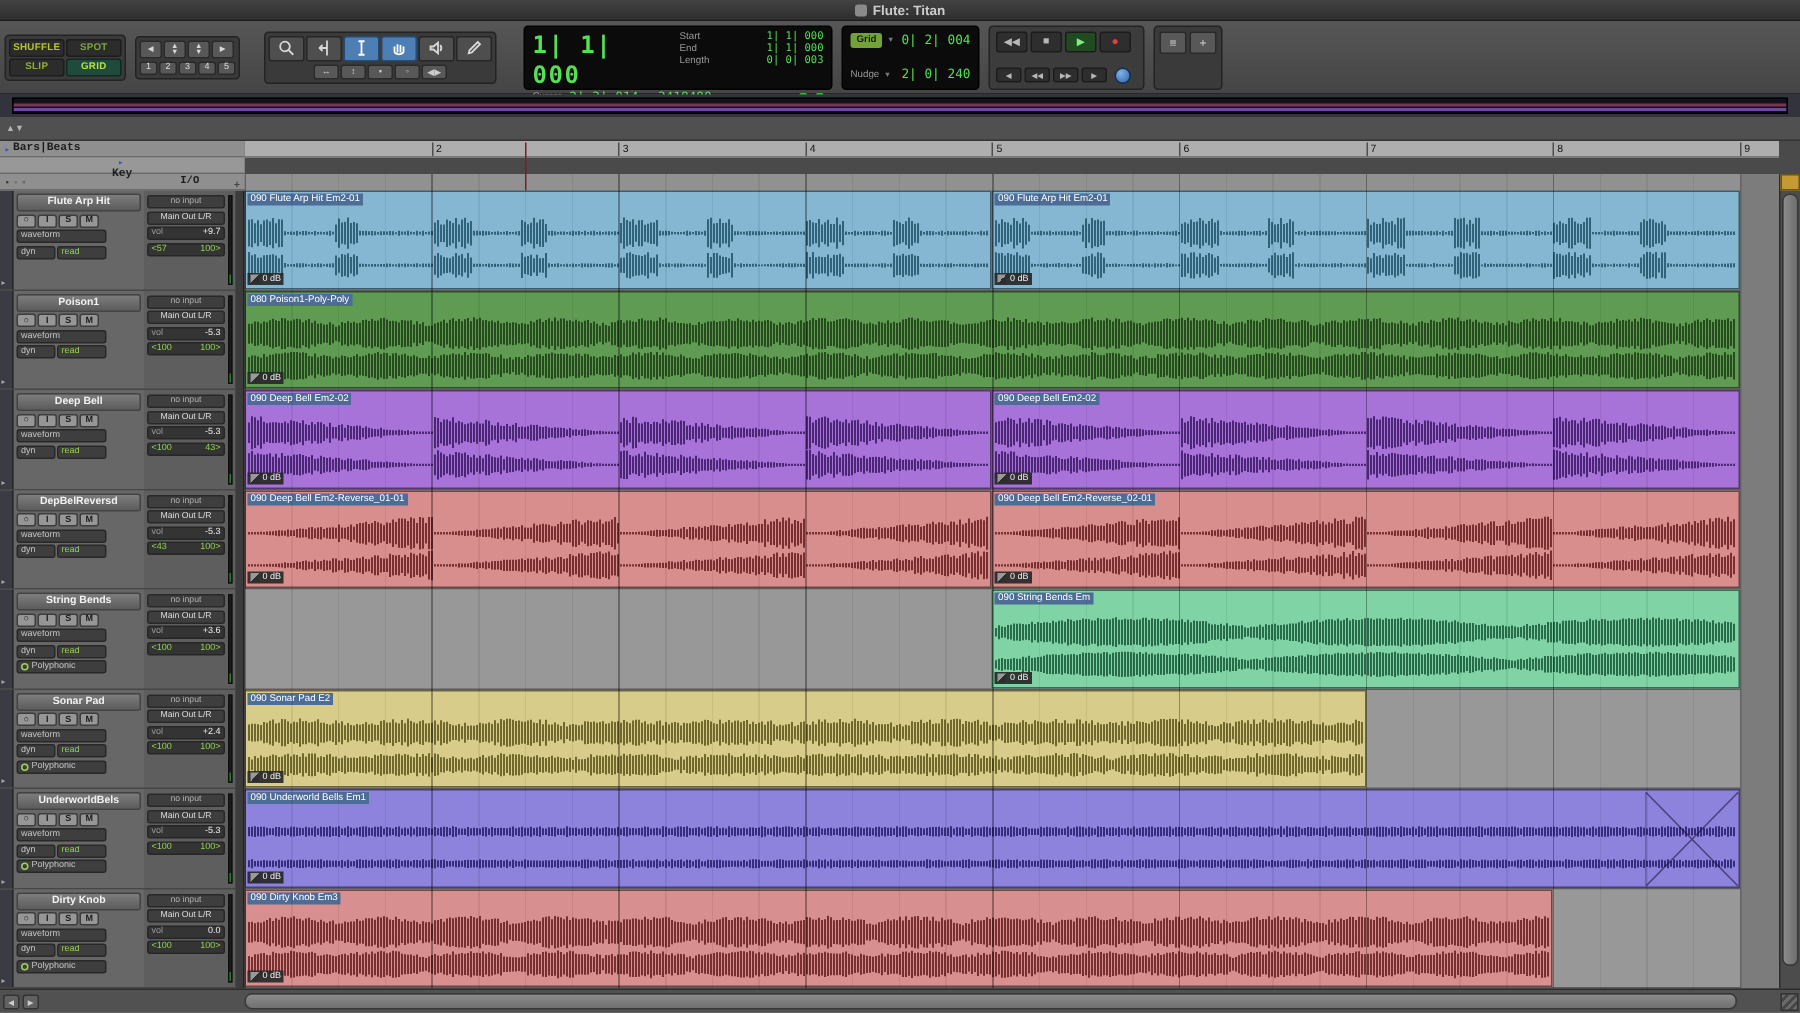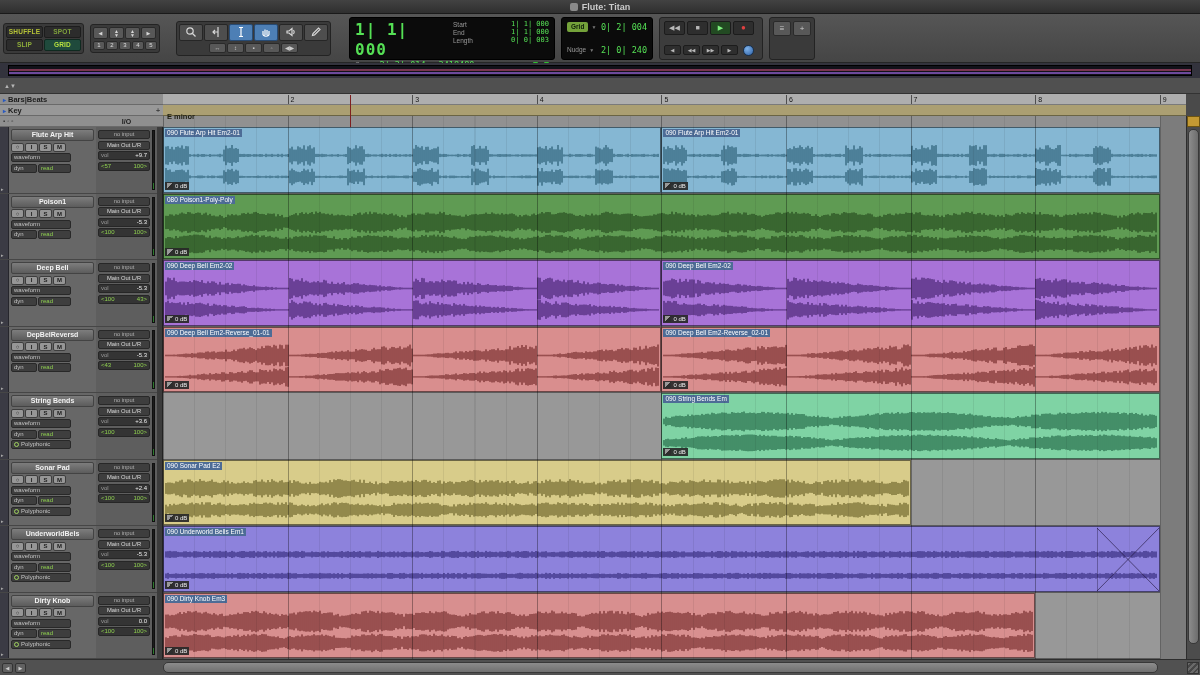--- a/index.html
+++ b/index.html
@@ -66,23 +66,23 @@
   .xbtn{width:18px;height:15px;background:#585858;border:1px solid #2a2a2a;border-radius:2px;color:#ccc;font-size:8px;display:flex;align-items:center;justify-content:center;}
 
   
   .universe{position:absolute;left:0;top:63px;width:1200px;height:15px;background:#33333d;padding:2px 8px;}
   .uni-inner{width:100%;height:100%;background:#12121a;border:1px solid #000;position:relative;overflow:hidden;}
   .uni-l1{position:absolute;left:0;right:0;top:3px;height:2px;background:#7a3550;}
   .uni-l2{position:absolute;left:0;right:0;top:6px;height:2px;background:#6d4a9d;}
   .subbar{position:absolute;left:0;top:78px;width:1200px;height:16px;background:#505050;border-bottom:1px solid #333;display:flex;align-items:center;padding:0 4px;gap:4px;color:#b5b5b5;font-size:6px;}
 
   
-  .corner{position:absolute;left:0;top:94px;width:163px;height:33px;background:#8f8f8f;z-index:10;}
+  .corner{position:absolute;left:0;top:94px;width:163px;height:33px;background:#8f8f8f;z-index:10;font-family:Liberation Mono, monospace;}
   .corner-row{height:11px;display:flex;align-items:center;padding:0 3px;border-bottom:1px solid #6a6a6a;font-size:7.5px;color:#1d1d1d;font-weight:bold;position:relative;}
-  .r2{background:#989898;}
+  .r2{background:#989898;flex-direction:column;}
   .tri{color:#2a5ac0;font-size:6px;margin-right:2px;}
   .plus{margin-left:auto;color:#444;font-size:7px;font-weight:bold;}
   .mini{color:#3a3a3a;font-size:6px;margin-right:2px;}
   .io-h{position:absolute;left:96px;width:61px;text-align:center;font-size:7px;}
   .rulers{position:absolute;left:163px;top:94px;width:1023px;height:22px;z-index:9;}
   .ruler-bars{height:11px;background:#aeaeae;border-bottom:1px solid #7a7a7a;position:relative;overflow:hidden;}
   .bar-num{position:absolute;top:1px;height:10px;line-height:9px;font-size:7px;color:#141414;border-left:1px solid #4e4e4e;padding-left:2px;}
   .ruler-key{height:11px;background:#ab9f72;border-bottom:1px solid #6a6444;position:relative;}
   .key-sig{font-size:7.5px;color:#1d1d10;font-weight:bold;padding-left:4px;line-height:10px;display:inline-block;}
   .edit-cursor{position:absolute;left:350px;top:95px;width:1px;height:32px;background:#7e1f1f;z-index:40;}
@@ -320,23 +320,20 @@
   <div class="ruler-bars">
       <span class="bar-num" style="left:124.6px">2</span>
       <span class="bar-num" style="left:249.2px">3</span>
       <span class="bar-num" style="left:373.8px">4</span>
       <span class="bar-num" style="left:498.4px">5</span>
       <span class="bar-num" style="left:623.0px">6</span>
       <span class="bar-num" style="left:747.6px">7</span>
       <span class="bar-num" style="left:872.2px">8</span>
       <span class="bar-num" style="left:996.8px">9</span>
     </div>
-  <div class="ruler-key">
-    <span class="key-sig">E minor</span>
-  </div>
 </div>
 <div class="edit-cursor"></div>
 
 <div class="track-list">
     <div class="trk">
       <div class="trk-strip">
         <span class="trk-exp">▸</span>
       </div>
       <div class="trk-body">
         <div class="trk-name">Flute Arp Hit</div>

